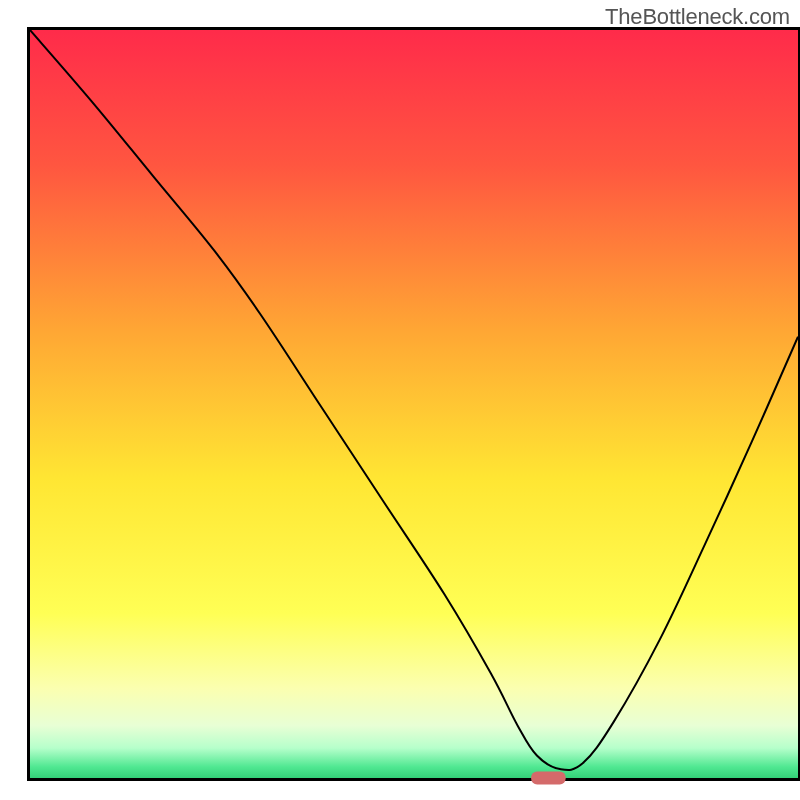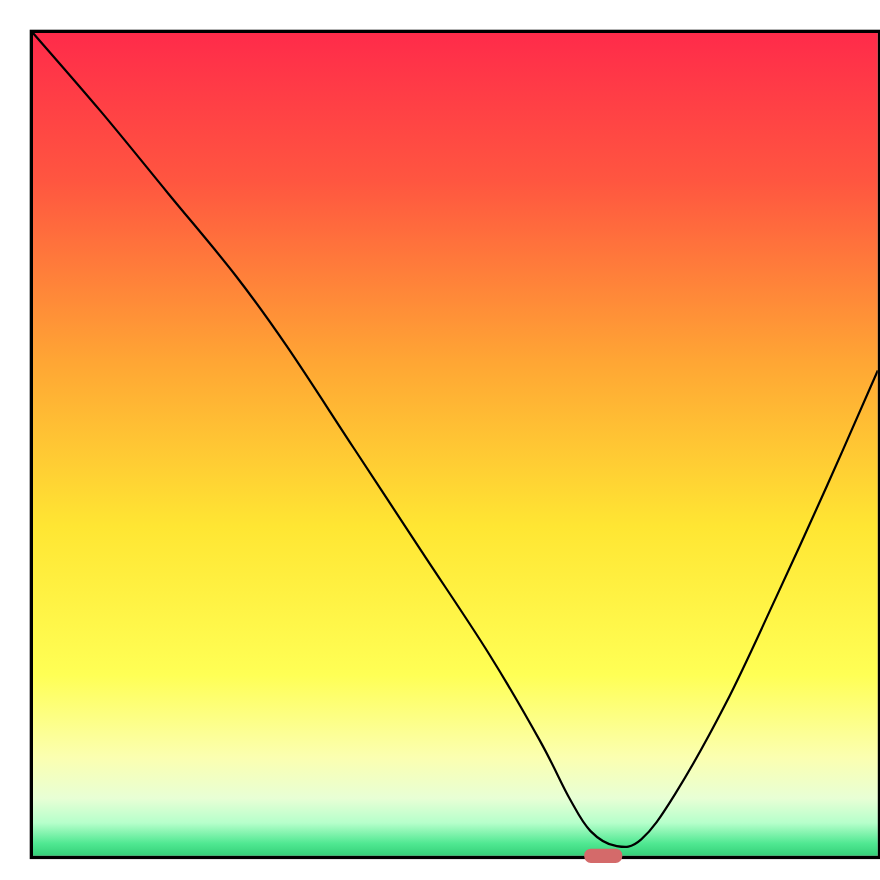--- a/index.html
+++ b/index.html
@@ -31,20 +31,21 @@
     top: 0;
     left: 0;
     width: 800px;
     height: 800px;
   }
 </style>
 </head>
 <body>
 <div class="container">
 
+<div class="watermark">TheBottleneck.com</div>
 
 <svg class="chart" viewBox="0 0 800 800">
   <defs>
     <linearGradient id="bg-grad" x1="0" y1="0" x2="0" y2="1">
           <stop offset="0.0%" stop-color="#ff2b4a"></stop>
           <stop offset="18.0%" stop-color="#ff5640"></stop>
           <stop offset="40.0%" stop-color="#ffa634"></stop>
           <stop offset="60.0%" stop-color="#ffe633"></stop>
           <stop offset="78.0%" stop-color="#ffff55"></stop>
           <stop offset="88.0%" stop-color="#fbffb0"></stop>

